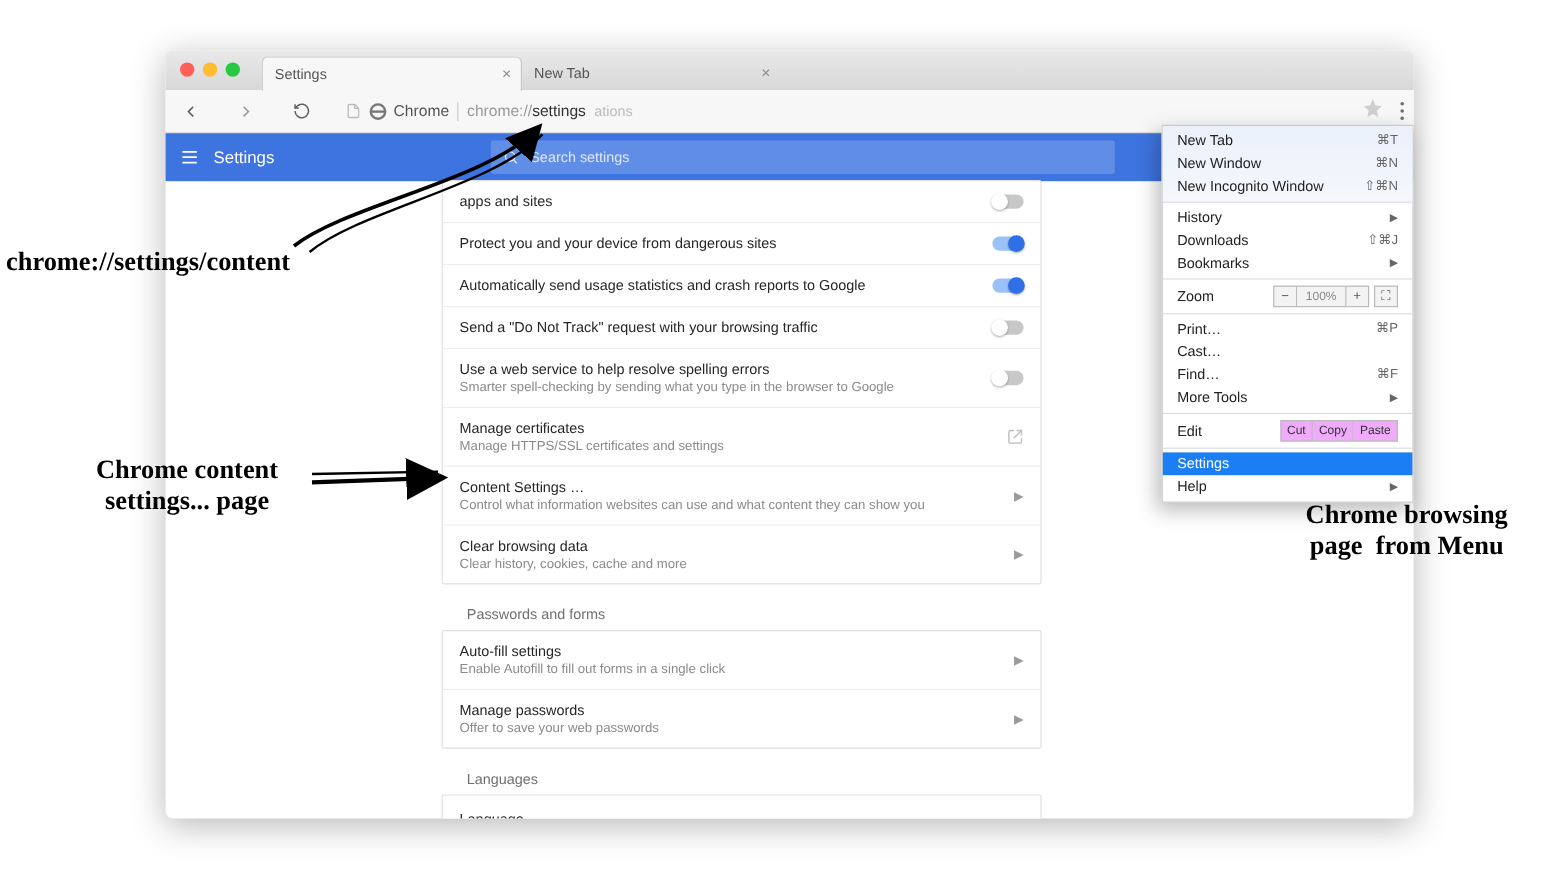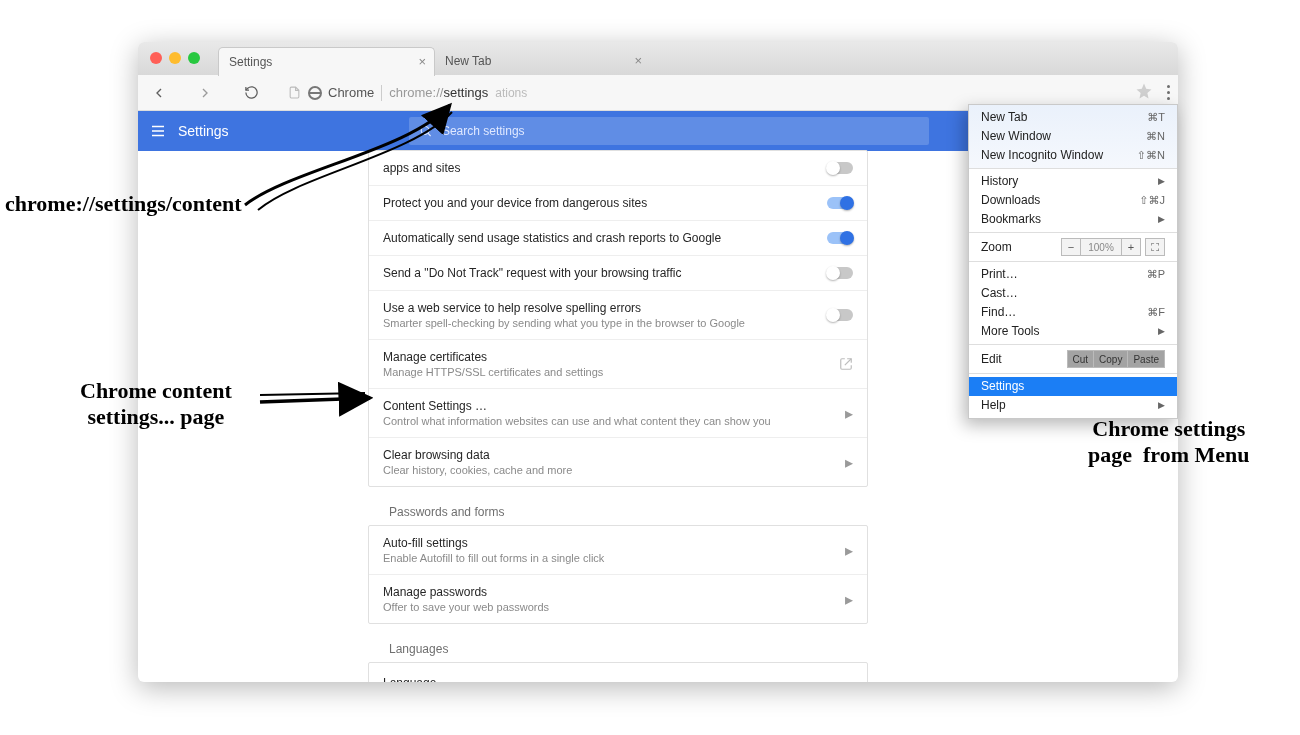--- a/index.html
+++ b/index.html
@@ -59,21 +59,21 @@
 .menu .blk:last-child{border-bottom:none;}
 .menu .mi{display:flex;align-items:center;justify-content:space-between;padding:2px 12px;line-height:15px;}
 .menu .mi.hi{background:#1b7ef5;color:#fff;}
 .menu .kb{color:#666;font-size:11px;}
 .menu .arw{color:#666;font-size:9px;}
 .zoomctl{display:flex;align-items:center;gap:0;}
 .zbtn{width:18px;height:16px;border:1px solid #bbb;background:#f3f3f3;font-size:11px;display:flex;align-items:center;justify-content:center;color:#555;}
 .zval{width:40px;height:16px;border:1px solid #bbb;border-left:none;border-right:none;background:#f3f3f3;font-size:10px;display:flex;align-items:center;justify-content:center;color:#888;}
 .fs{margin-left:4px;}
 .editbtns{display:flex;align-items:center;}
-.ebtn{height:16px;border:1px solid #bbb;background:#a3a3a3;font-size:10px;padding:0 5px;display:flex;align-items:center;color:#333;}
+.ebtn{height:16px;border:1px solid #bbb;background:#f0abfc;font-size:10px;padding:0 5px;display:flex;align-items:center;color:#333;}
 .ebtn+ .ebtn{border-left:none;}
 
 .annot{position:absolute;font-family:"Comic Sans MS","Segoe Script",cursive;font-weight:700;color:#010101;font-size:22px;line-height:26px;}
 </style>
 </head>
 <body>
 
 <div class="stage">
 
   <div class="browser">
@@ -317,24 +317,24 @@
             <span></span>
           </div>
           <div class="mi ">
             <span>Help</span>
             <span class="arw">▶</span>
           </div>
         </div>
     </div>
   </div>
 
-  <div class="annot" style="left:5px;top:191px;text-align:center;">chrome://settings/content</div>
+  <div class="annot" style="left:5px;top:205px;text-align:center;">chrome://settings/content</div>
   <div class="annot" style="left:48px;top:378px;white-space:pre;text-align:center;margin-left:32px;">Chrome content
 settings... page</div>
-  <div class="annot" style="left:1088px;top:416px;white-space:pre;text-align:center;">Chrome settings
+  <div class="annot" style="left:1088px;top:416px;white-space:pre;text-align:center;">Chrome browsing
 page  from Menu</div>
 
   <svg style="position:absolute;left:0;top:0;width:1300px;height:735px;pointer-events:none;">
     <defs>
         <marker id="ah" markerWidth="10" markerHeight="10" refX="9" refY="5" orient="auto">
           <path d="M0 0L10 5L0 10z" fill="#000"></path>
         </marker>
       </defs>
 
     <path d="M245 205 C290 170 410 150 450 105" stroke="#000" stroke-width="3" fill="none" marker-end="url(#ah)"></path>

